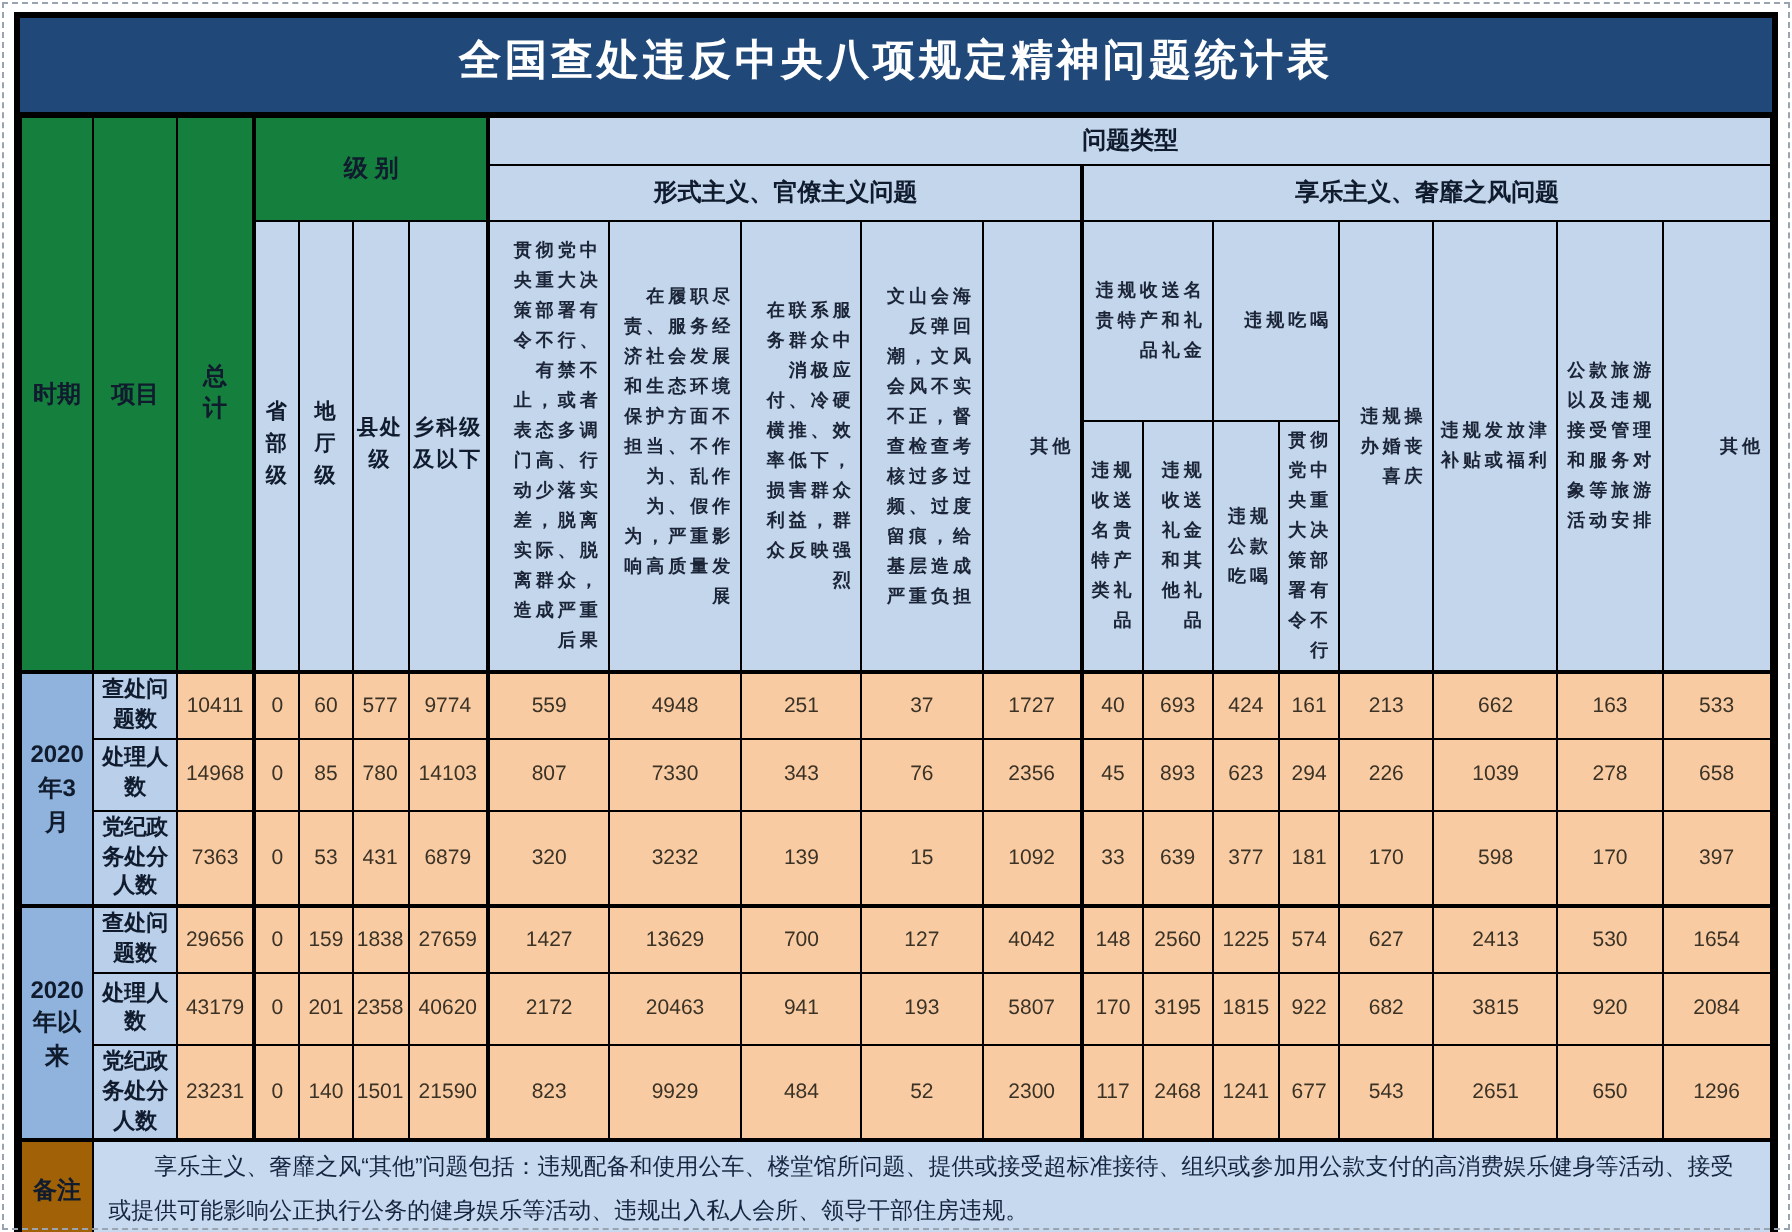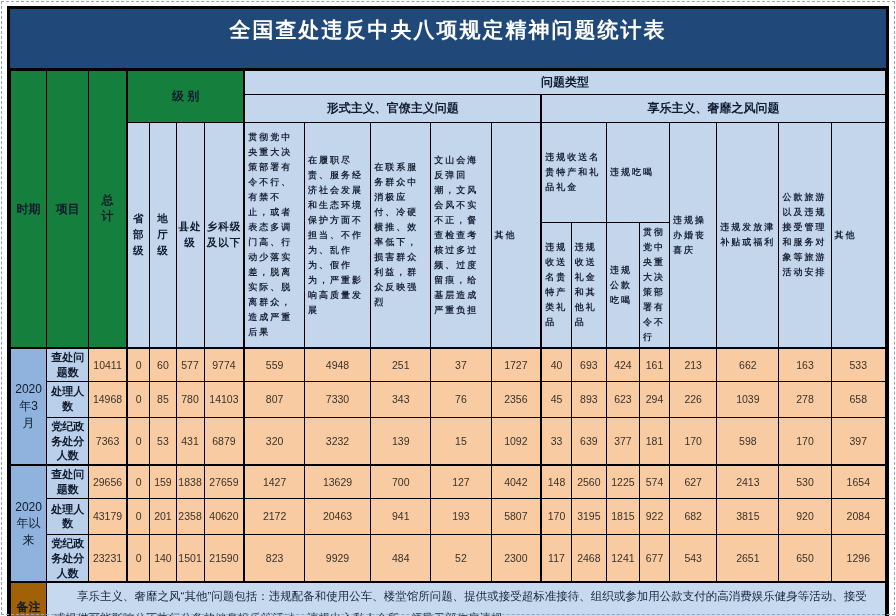--- a/index.html
+++ b/index.html
@@ -1,33 +1,33 @@
 <!DOCTYPE html>
 <html><head>
 <meta charset="utf-8">
 <style>
   html,body{margin:0;padding:0;background:#fff;font-family:"Liberation Sans",sans-serif;}
   .page{width:896px;height:616px;box-sizing:border-box;padding:6px 7px;background:#fff;position:relative;}
   .ants{position:absolute;inset:1px;border:1px dashed #9aa4b0;pointer-events:none;}
   .frame{border:3px solid #000;}
   .title-bar{background:#20497A;color:#fff;font-weight:bold;font-size:21px;letter-spacing:2px;
-             text-align:center;padding:7px 0 24px;border-bottom:2px solid #000;}
+             text-align:center;padding:7px 0 12px;border-bottom:2px solid #000;}
   table{border-collapse:collapse;table-layout:fixed;width:100%;}
   th,td{border:1px solid #000;box-sizing:border-box;padding:1px 2px;text-align:center;vertical-align:middle;overflow:hidden;}
   
   .mid{background:#15803d;}
   .lt{background:#C3D6EC;}
   .num{background:#F8CBA3;font-size:10.5px;color:#3b3226;padding:1px 0;}
   
   .big{font-size:12px;font-weight:bold;color:#101b2e;}
   .small{font-size:9px;font-weight:600;color:#1c2538;letter-spacing:2px;line-height:15px;
-         word-break:break-all;text-align:left;padding:2px 3px;}
+         word-break:break-all;text-align:right;padding:2px 3px;}
   .vsmall{font-size:10.5px;font-weight:bold;color:#101b2e;letter-spacing:1px;line-height:1.5;
           word-break:break-all;padding:2px;}
-  .pcell{background:#8FB3DC;font-size:12px;font-weight:normal;color:#101b2e;word-break:break-all;line-height:1.4;padding:1px 3px;}
+  .pcell{background:#8FB3DC;font-size:12px;font-weight:bold;color:#101b2e;word-break:break-all;line-height:1.4;padding:1px 3px;}
   .rlabel{background:#BAD0EA;font-size:11px;font-weight:600;color:#101b2e;word-break:break-all;line-height:1.35;padding:1px 2px;}
   .narrow{display:inline-block;max-width:15px;word-break:break-all;line-height:1.3;}
   
   .bl{border-left:2.5px solid #000;}
   .tt{border-top:2.5px solid #000;}
   
   tr.r1{height:24px;} tr.r2{height:28px;margin-top:24px;} tr.r3{height:100px;} tr.r4{height:110px;}
   tr.d1{height:31px;} tr.d2{height:36px;} tr.d3{height:47px;}
   tr.d4{height:29px;} tr.d5{height:36px;} tr.d6{height:45px;}
   tr.rem{height:48px;}

